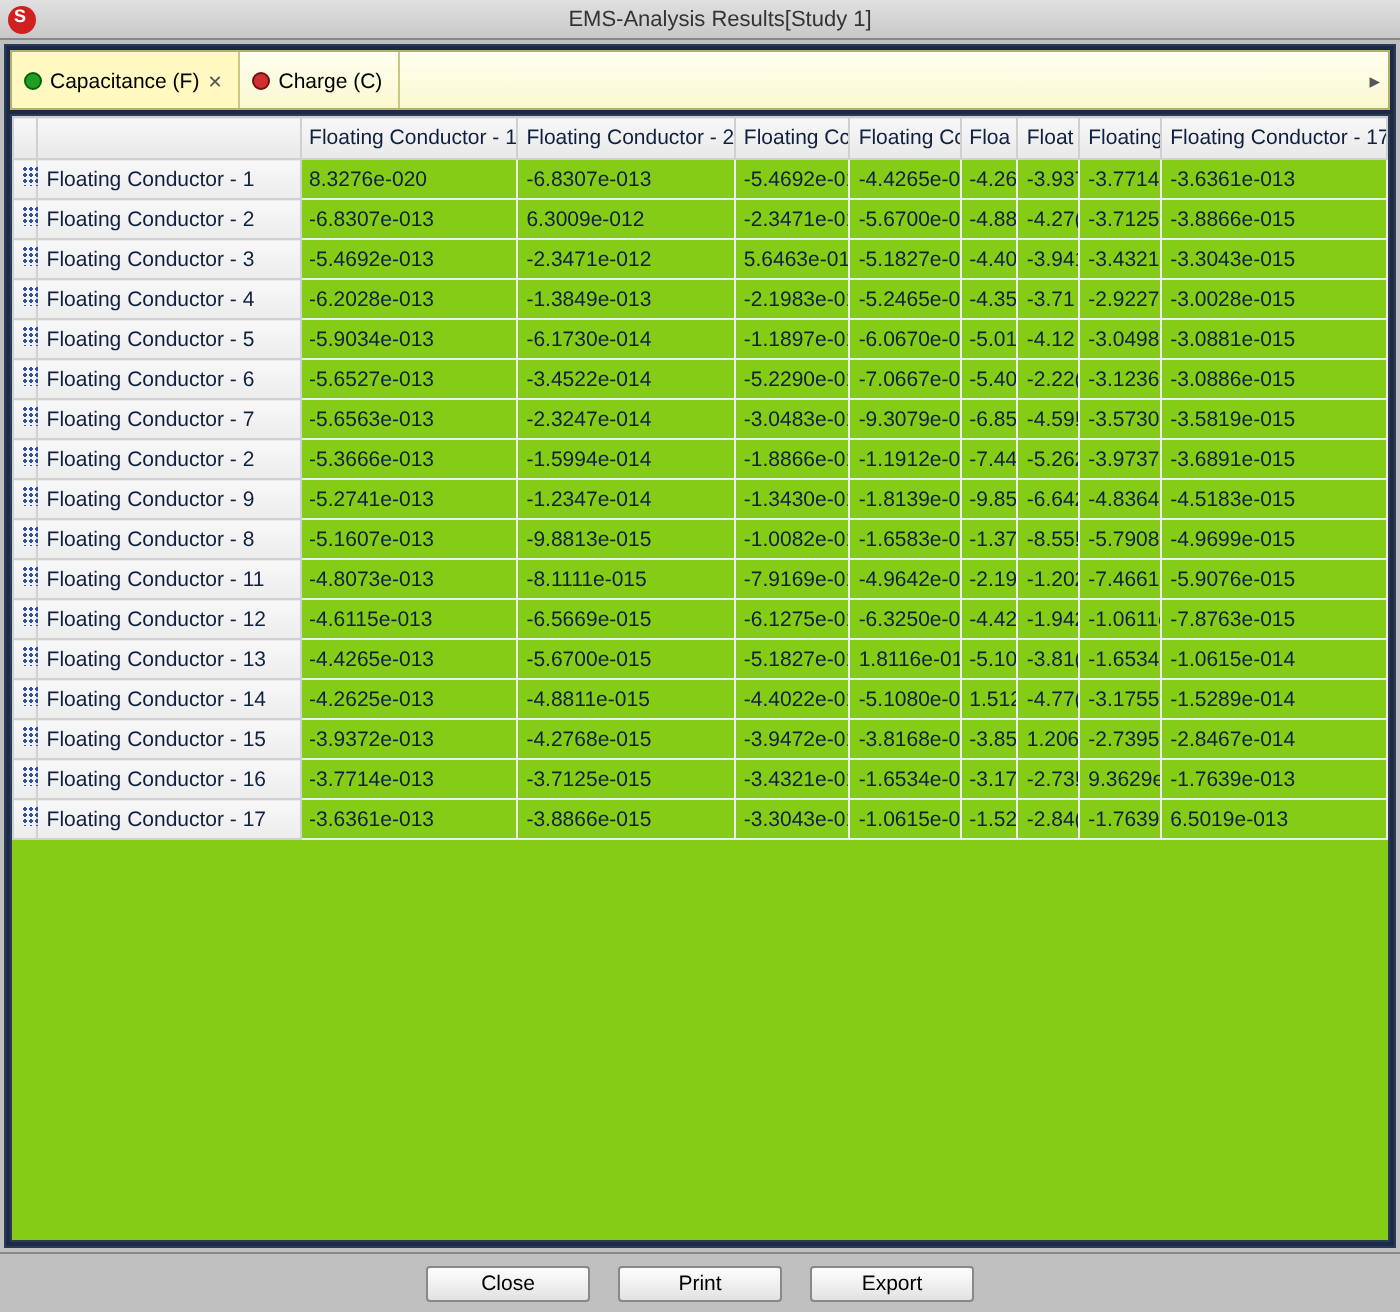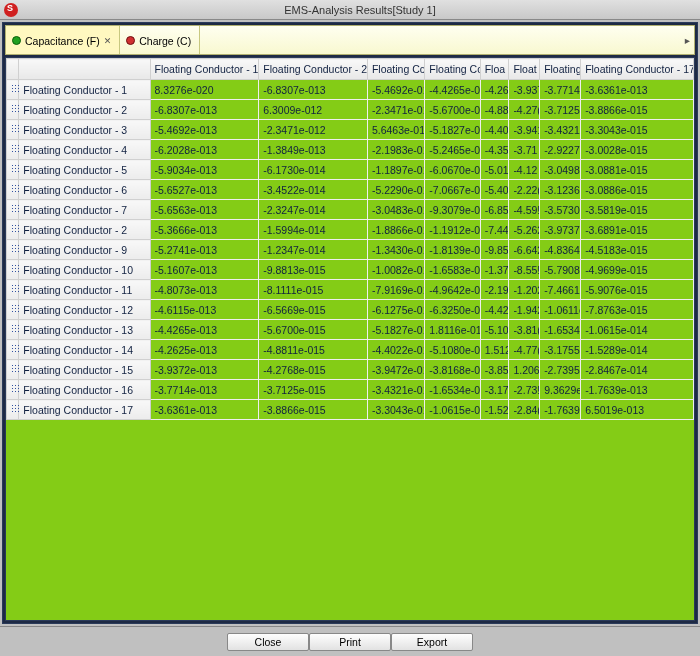--- a/index.html
+++ b/index.html
@@ -148,21 +148,21 @@
   .col-c5 { width: 28px; }
   .col-c6 { width: 30px; }
   .col-c7 { width: 40px; }
   .col-c17 { width: 110px; }
   .footer {
     height: 30px;
     background: #c0c0c0;
     display: flex;
     justify-content: center;
     align-items: center;
-    gap: 0;
+    gap: 14px;
     border-top: 1px solid #888;
   }
   .footer button {
     width: 82px;
     height: 18px;
     font-size: 10.5px;
     background: linear-gradient(to bottom, #fefefe, #e2e2e2);
     border: 1px solid #888;
     border-radius: 2px;
     cursor: pointer;
@@ -361,21 +361,21 @@
             <td>-1.8139e-01</td>
             <td>-9.85</td>
             <td>-6.642</td>
             <td>-4.8364e</td>
             <td>-4.5183e-015</td>
           </tr>
           <tr>
             <th class="rowhdr"><span class="drag-dots"></span></th>
             <th class="rowhdr">
               <div class="rowhdr-inner">
-                <span>Floating Conductor - 10</span>
+                <span>Floating Conductor - 8</span>
               </div>
             </th>
             <td>-5.1607e-013</td>
             <td>-9.8813e-015</td>
             <td>-1.0082e-01</td>
             <td>-1.6583e-01</td>
             <td>-1.37</td>
             <td>-8.55!</td>
             <td>-5.7908e</td>
             <td>-4.9699e-015</td>

